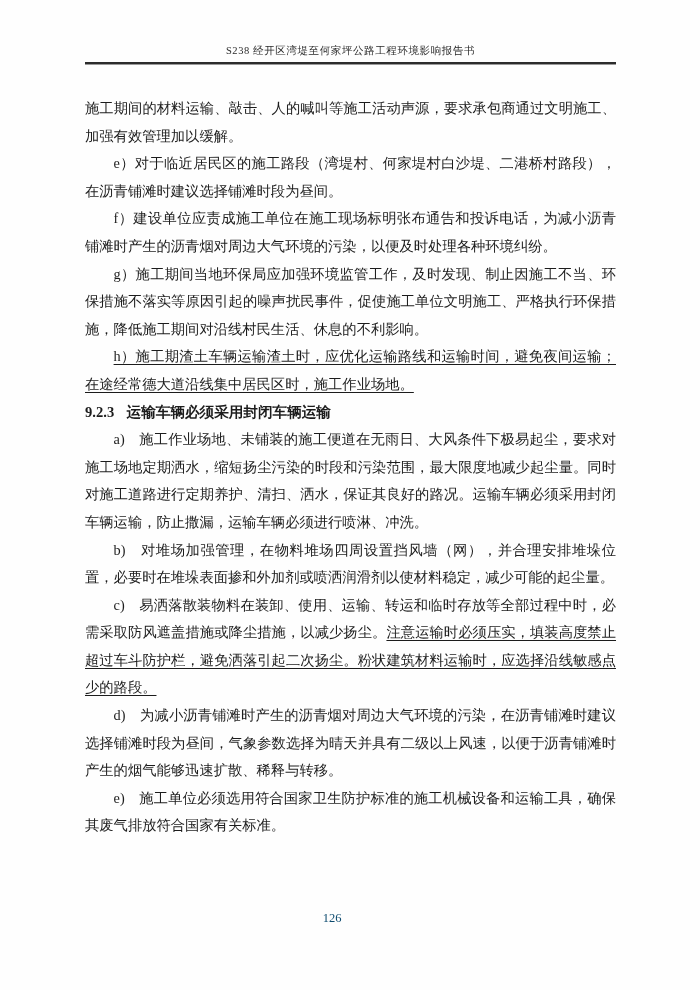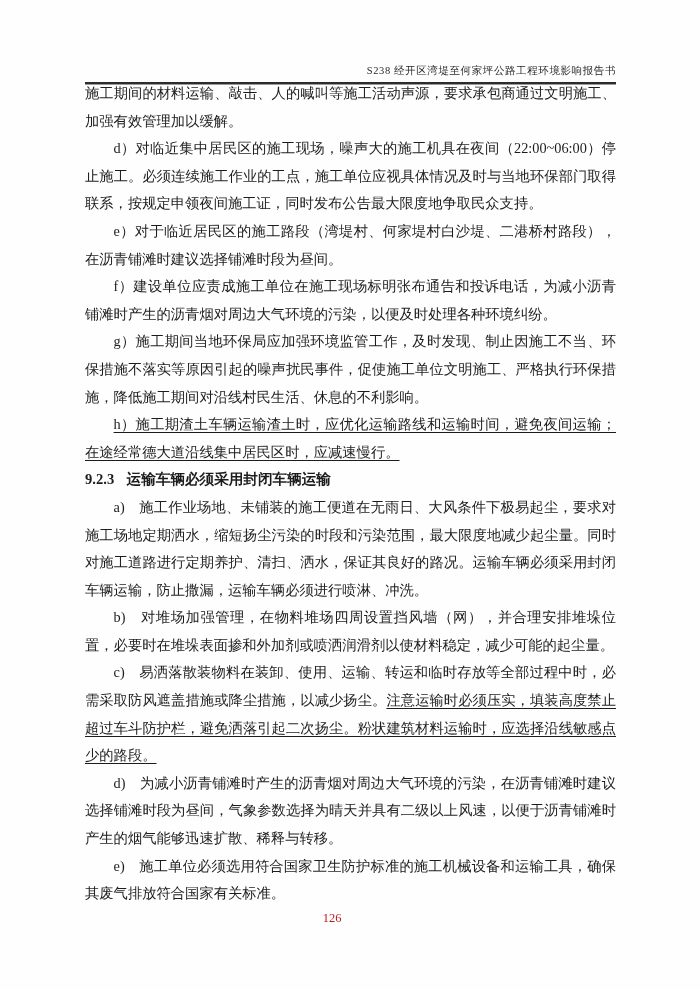--- a/index.html
+++ b/index.html
@@ -11,36 +11,35 @@
     font-family: "Liberation Serif", "DejaVu Serif", serif;
     overflow: hidden;
   }
   .page-header {
     position: absolute;
     top: 44px;
     left: 85px;
     width: 531px;
   }
   .running-title {
-    text-align: right;
+    text-align: center;
     font-size: 10.5px;
     letter-spacing: 0.6px;
     color: #2a2a2a;
     line-height: 14px;
-    margin-top: 20px;
   }
   .header-rule {
     margin-top: 4px;
     height: 3px;
     border-top: 2px solid #2c2c2c;
     border-bottom: 1px solid #9a9a9a;
   }
   .document-body {
     position: absolute;
-    top: 80px;
+    top: 95px;
     left: 85px;
     width: 531px;
     font-size: 14.3px;
     line-height: 27.6px;
     text-align: justify;
     text-justify: inter-ideograph;
   }
   .para { text-indent: 2em; }
   .para.no-indent { text-indent: 0; }
   .section-heading {
@@ -54,44 +53,43 @@
     text-underline-offset: 3px;
     text-decoration-thickness: 1px;
   }
   .page-footer {
     position: absolute;
     top: 911px;
     left: 0;
     width: 664px;
     text-align: center;
     font-size: 12.5px;
-    color: #b91c1c;
+    color: #0c4a6e;
   }
 </style>
 </head>
 <body>
 
 <header class="page-header">
   <div class="running-title">S238 经开区湾堤至何家坪公路工程环境影响报告书</div>
   <div class="header-rule"></div>
 </header>
 
 <main class="document-body">
 
   <p class="para no-indent"><span>施工期间的材料运输、敲击、人的喊叫等施工活动声源，要求承包商通过文明施工、加强有效管理加以缓解。</span></p>
 
-  <p class="para"><span>d）对临近集中居民区的施工现场，噪声大的施工机具在夜间（22:00~06:00）停止施工。必须连续施工作业的工点，施工单位应视具体情况及时与当地环保部门取得联系，按规定申领夜间施工证，同时发布公告最大限度地争取民众支持。</span></p>
 
   <p class="para"><span>e）对于临近居民区的施工路段（湾堤村、何家堤村白沙堤、二港桥村路段），在沥青铺滩时建议选择铺滩时段为昼间。</span></p>
 
   <p class="para"><span>f）建设单位应责成施工单位在施工现场标明张布通告和投诉电话，为减小沥青铺滩时产生的沥青烟对周边大气环境的污染，以便及时处理各种环境纠纷。</span></p>
 
   <p class="para"><span>g）施工期间当地环保局应加强环境监管工作，及时发现、制止因施工不当、环保措施不落实等原因引起的噪声扰民事件，促使施工单位文明施工、严格执行环保措施，降低施工期间对沿线村民生活、休息的不利影响。</span></p>
 
-  <p class="para"><span class="u">h）施工期渣土车辆运输渣土时，应优化运输路线和运输时间，避免夜间运输；在途经常德大道沿线集中居民区时，应减速慢行。</span></p>
+  <p class="para"><span class="u">h）施工期渣土车辆运输渣土时，应优化运输路线和运输时间，避免夜间运输；在途经常德大道沿线集中居民区时，施工作业场地。</span></p>
 
   <h2 class="section-heading"><span class="sec-num">9.2.3</span><span class="sec-title">运输车辆必须采用封闭车辆运输</span></h2>
 
   <p class="para"><span>a)　施工作业场地、未铺装的施工便道在无雨日、大风条件下极易起尘，要求对施工场地定期洒水，缩短扬尘污染的时段和污染范围，最大限度地减少起尘量。同时对施工道路进行定期养护、清扫、洒水，保证其良好的路况。运输车辆必须采用封闭车辆运输，防止撒漏，运输车辆必须进行喷淋、冲洗。</span></p>
 
   <p class="para"><span>b)　对堆场加强管理，在物料堆场四周设置挡风墙（网），并合理安排堆垛位置，必要时在堆垛表面掺和外加剂或喷洒润滑剂以使材料稳定，减少可能的起尘量。</span></p>
 
   <p class="para"><span>c)　易洒落散装物料在装卸、使用、运输、转运和临时存放等全部过程中时，必需采取防风遮盖措施或降尘措施，以减少扬尘。</span><span class="u">注意运输时必须压实，填装高度禁止超过车斗防护栏，避免洒落引起二次扬尘。粉状建筑材料运输时，应选择沿线敏感点少的路段。</span></p>
 
   <p class="para"><span>d)　为减小沥青铺滩时产生的沥青烟对周边大气环境的污染，在沥青铺滩时建议选择铺滩时段为昼间，气象参数选择为晴天并具有二级以上风速，以便于沥青铺滩时产生的烟气能够迅速扩散、稀释与转移。</span></p>

